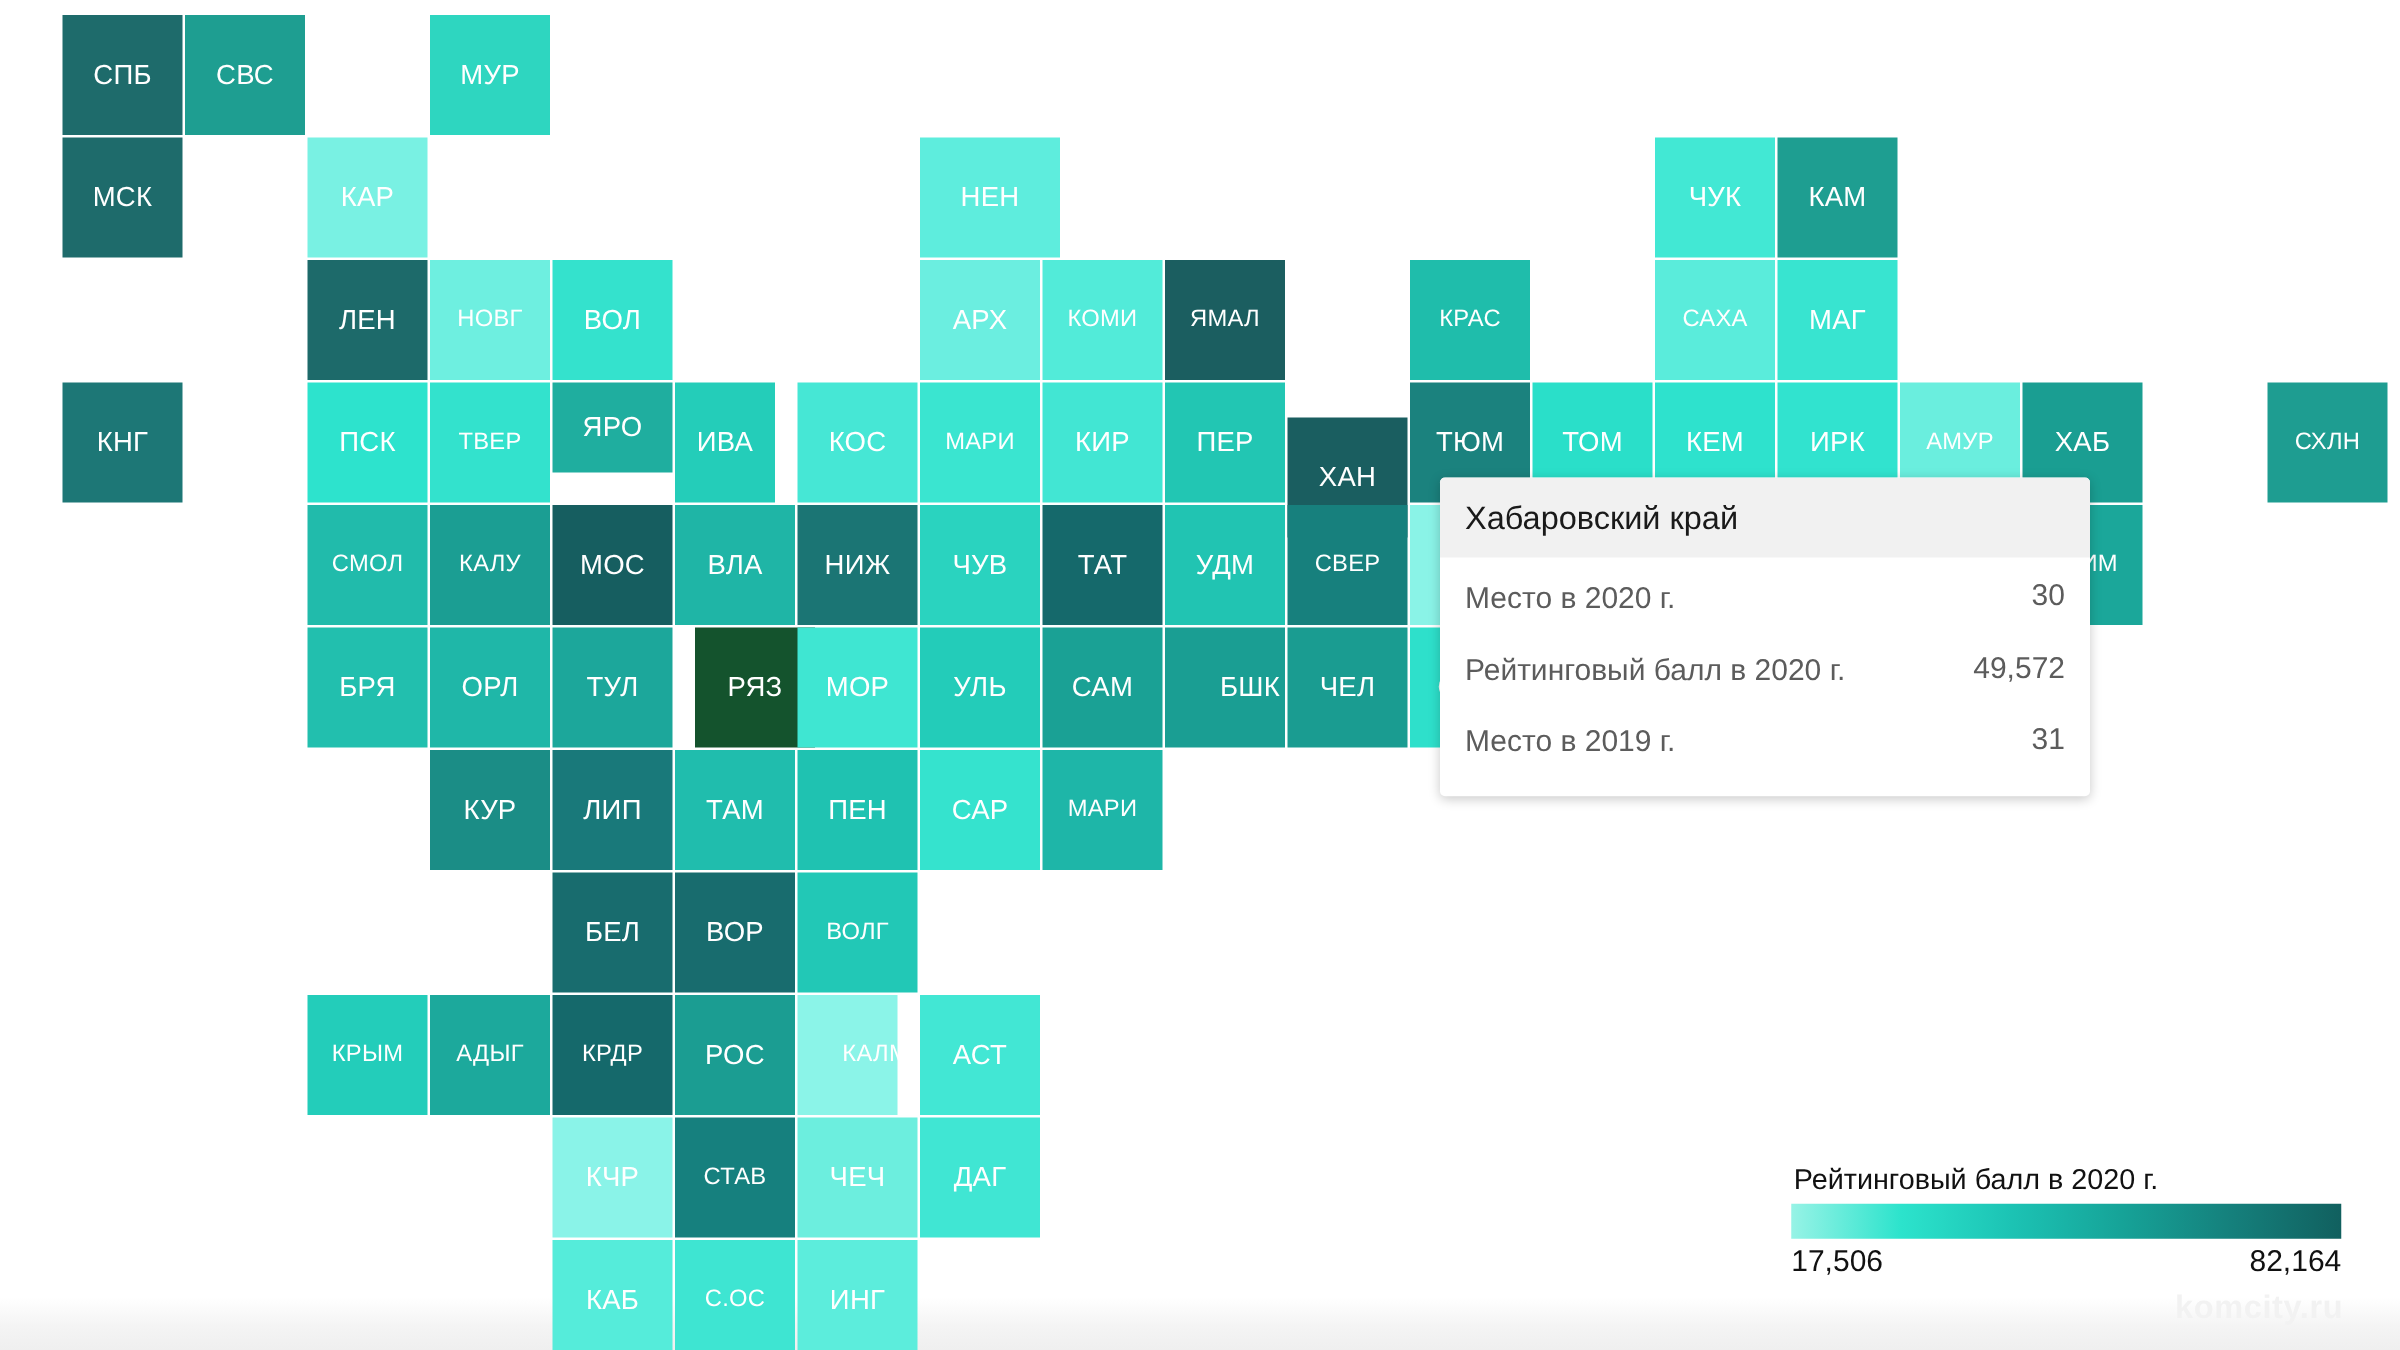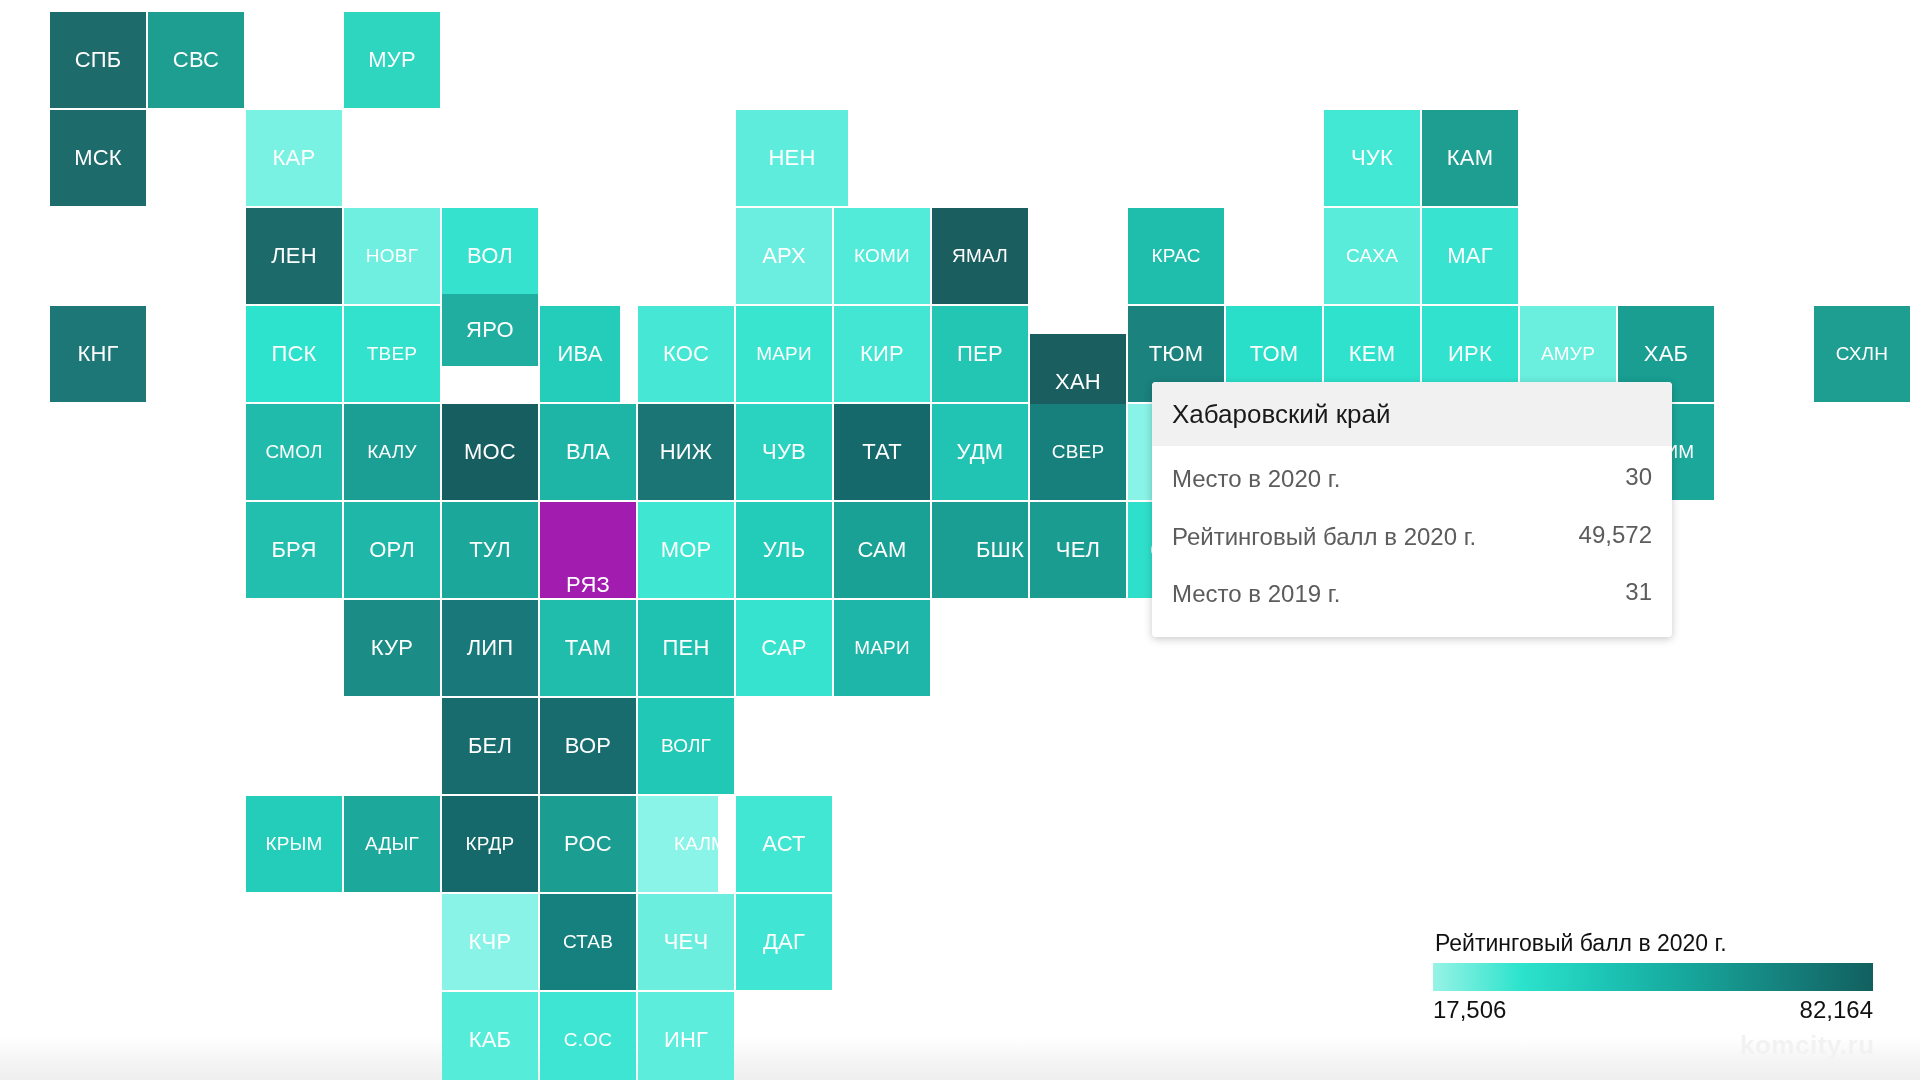--- a/index.html
+++ b/index.html
@@ -141,21 +141,21 @@
       </div>
       <div class="tile" style="left: 50px; top: 306px; width: 96px; height: 96px; background: rgb(29, 119, 118);">
         <span class="lbl">КНГ</span>
       </div>
       <div class="tile" style="left: 246px; top: 306px; width: 96px; height: 96px; background: rgb(45, 227, 205);">
         <span class="lbl">ПСК</span>
       </div>
       <div class="tile small" style="left: 344px; top: 306px; width: 96px; height: 96px; background: rgb(51, 226, 205);">
         <span class="lbl">ТВЕР</span>
       </div>
-      <div class="tile" style="left: 442px; top: 294px; width: 96px; height: 72px; background: rgb(31, 174, 159);">
+      <div class="tile" style="left: 442px; top: 306px; width: 96px; height: 72px; background: rgb(31, 174, 159);">
         <span class="lbl">ЯРО</span>
       </div>
       <div class="tile" style="left: 540px; top: 306px; width: 80px; height: 96px; background: rgb(36, 205, 185);">
         <span class="lbl">ИВА</span>
       </div>
       <div class="tile" style="left: 638px; top: 306px; width: 96px; height: 96px; background: rgb(70, 231, 213);">
         <span class="lbl">КОС</span>
       </div>
       <div class="tile small" style="left: 736px; top: 306px; width: 96px; height: 96px; background: rgb(58, 229, 208);">
         <span class="lbl">МАРИ</span>
@@ -237,21 +237,21 @@
       </div>
       <div class="tile" style="left: 246px; top: 502px; width: 96px; height: 96px; background: rgb(34, 191, 174);">
         <span class="lbl">БРЯ</span>
       </div>
       <div class="tile" style="left: 344px; top: 502px; width: 96px; height: 96px; background: rgb(31, 183, 168);">
         <span class="lbl">ОРЛ</span>
       </div>
       <div class="tile" style="left: 442px; top: 502px; width: 96px; height: 96px; background: rgb(28, 167, 155);">
         <span class="lbl">ТУЛ</span>
       </div>
-      <div class="tile" style="left: 540px; top: 502px; width: 96px; height: 96px; background: #a21caf; align-items: flex-end;">
+      <div class="tile" style="left: 556px; top: 502px; width: 96px; height: 96px; background: #14532d;">
         <span class="lbl">РЯЗ</span>
       </div>
       <div class="tile" style="left: 638px; top: 502px; width: 96px; height: 96px; background: rgb(63, 230, 210);">
         <span class="lbl">МОР</span>
       </div>
       <div class="tile" style="left: 736px; top: 502px; width: 96px; height: 96px; background: rgb(35, 204, 185);">
         <span class="lbl">УЛЬ</span>
       </div>
       <div class="tile" style="left: 834px; top: 502px; width: 96px; height: 96px; background: rgb(26, 161, 149);">
         <span class="lbl">САМ</span>

